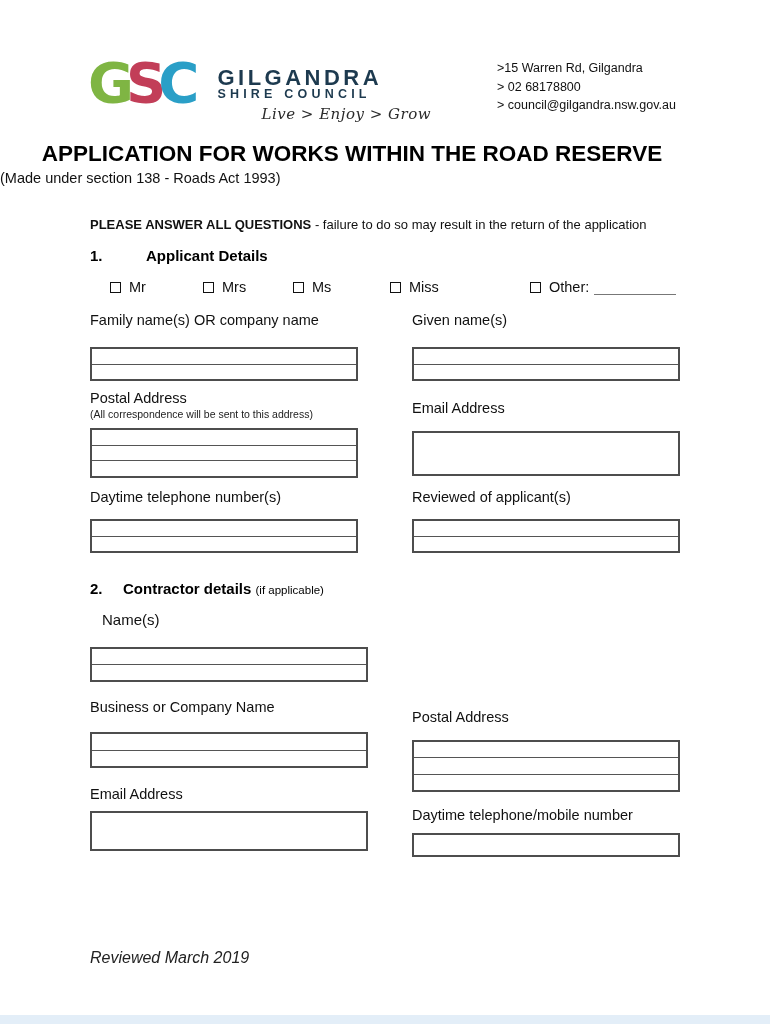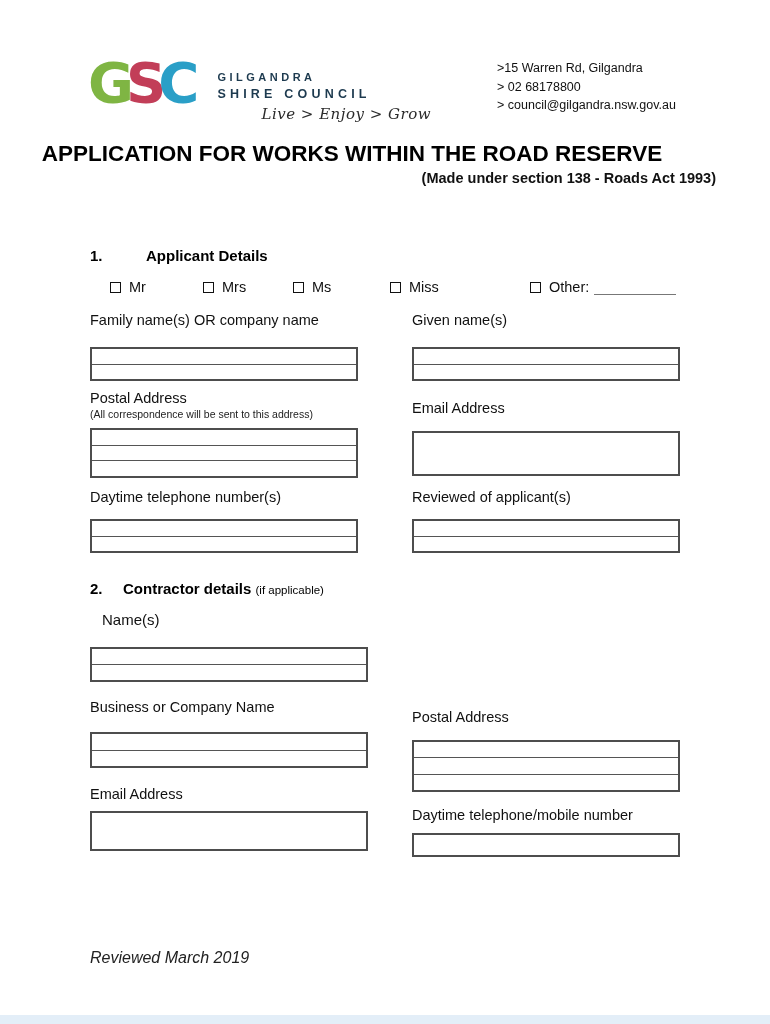--- a/index.html
+++ b/index.html
@@ -8,29 +8,29 @@
   #page {
     position:relative; width:770px; height:1024px; background:#ffffff;
     overflow:hidden; margin:0 auto;
   }
 
   
   #logo { position:absolute; left:88px; top:52px; display:flex; align-items:flex-start; }
   #gsc-letters { font-family:"DejaVu Sans", sans-serif; font-weight:bold; font-size:56px; line-height:62px; letter-spacing:-8px; padding-right:14px; }
   #gsc-letters span { display:inline-block; }
   #logo-text { margin-left:12px; padding-top:18px; }
-  .org-line1 { font-size:11px; font-weight:bold; letter-spacing:3.5px; color:#1d3a4f; line-height:15px; }
+  .org-line1 { font-size:22px; font-weight:bold; letter-spacing:3.5px; color:#1d3a4f; line-height:15px; }
   .org-line2 { font-size:12.5px; font-weight:bold; letter-spacing:4.2px; color:#1d3a4f; line-height:14px; margin-top:2px; }
   .tagline { font-family:"DejaVu Serif", serif; font-style:italic; font-size:15px; color:#2b2b2b; margin-top:4px; letter-spacing:0.5px;margin-left:44px; }
 
   #contact { position:absolute; left:497px; top:59px; font-size:12.5px; line-height:18.5px; color:#111; }
 
   
   #title   { position:absolute; left:0; top:141px; width:704px; text-align:center; font-size:22.5px; font-weight:bold; color:#000; }
-  #subtitle{ position:absolute; left:0; top:170px; width:716px; text-align:right; font-size:14.5px; color:#111;font-weight:bold; }
+  #subtitle{ position:absolute; left:0; top:170px; width:716px; text-align:left; font-size:14.5px; color:#111; }
   #instruction { position:absolute; left:90px; top:217px; font-size:13px; color:#111; }
   #instruction b { font-weight:bold; }
 
   
   .sec-heading { position:absolute; font-size:15px; font-weight:bold; color:#000; }
   #sec1-heading { left:90px; top:247px; }
   #sec1-heading .sec-num { display:inline-block; width:56px; }
   #sec2-heading { left:90px; top:580px; }
   #sec2-heading .sec-num { display:inline-block; width:33px; }
   .sec-note { font-size:11.5px; font-weight:normal; }
@@ -95,20 +95,23 @@
   </div>
 
   <div id="contact">
     <div>&gt;15 Warren Rd, Gilgandra</div>
     <div>&gt; 02 68178800</div>
     <div>&gt; council@gilgandra.nsw.gov.au</div>
   </div>
 
   <div id="title">APPLICATION FOR WORKS WITHIN THE ROAD RESERVE</div>
   <div id="subtitle">(Made under section 138 - Roads Act 1993)</div>
+  <div id="instruction">
+    <b>PLEASE ANSWER ALL QUESTIONS</b><span> - failure to do so may result in the return of the application</span>
+  </div>
 
   <div id="sec1-heading" class="sec-heading">
     <span class="sec-num">1.</span><span>Applicant Details</span>
   </div>
 
   <div class="opt" id="opt-mr">
     <span class="cbx"></span>
     <span>Mr</span>
   </div>
   <div class="opt" id="opt-mrs">

